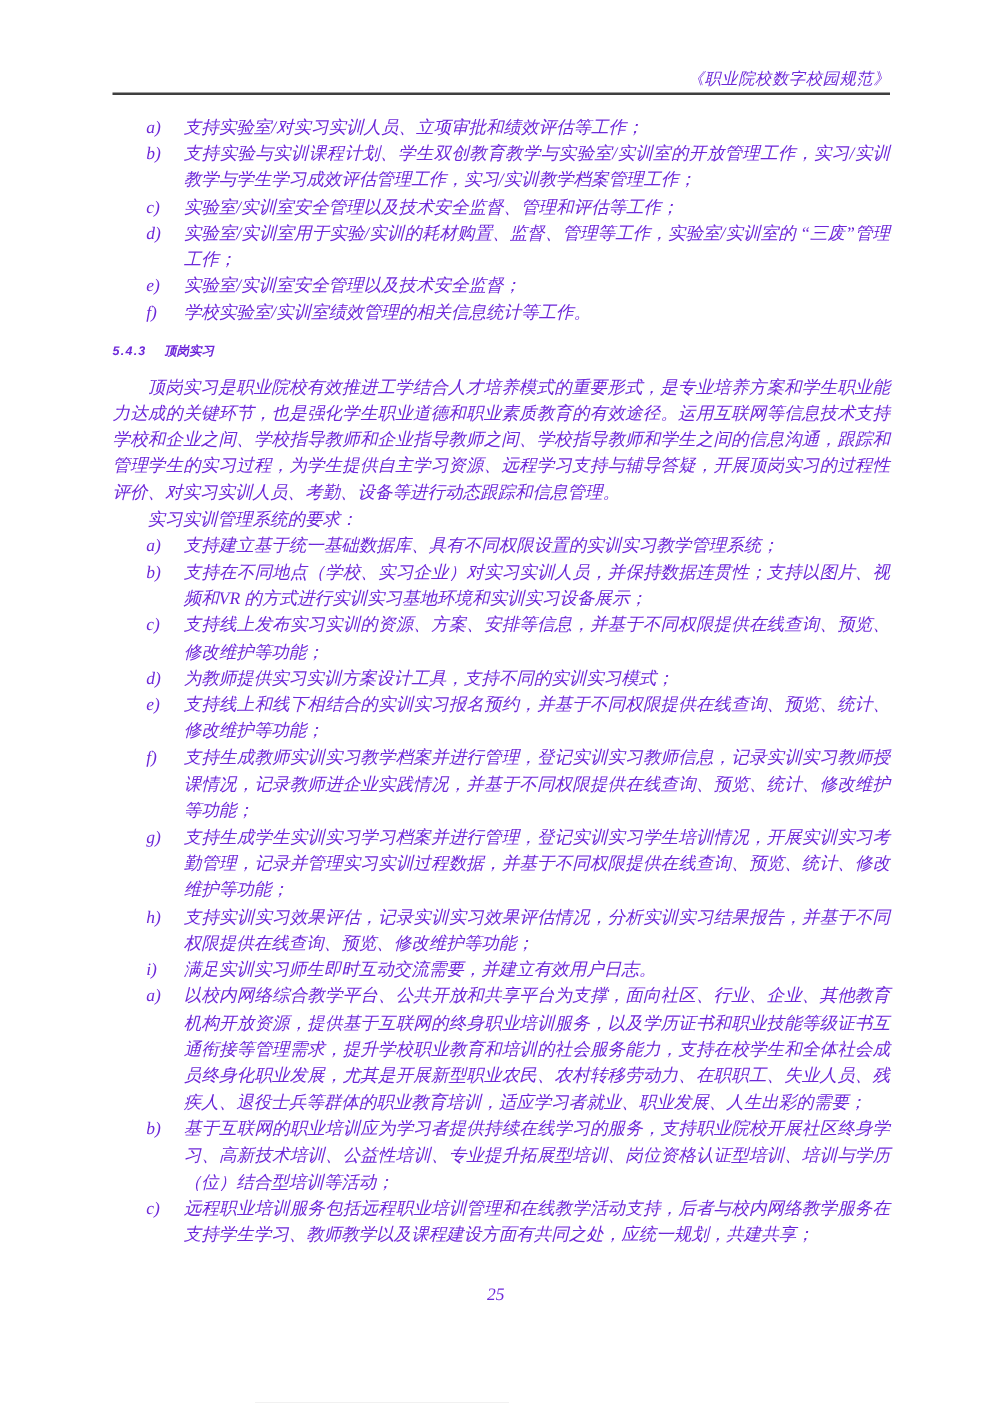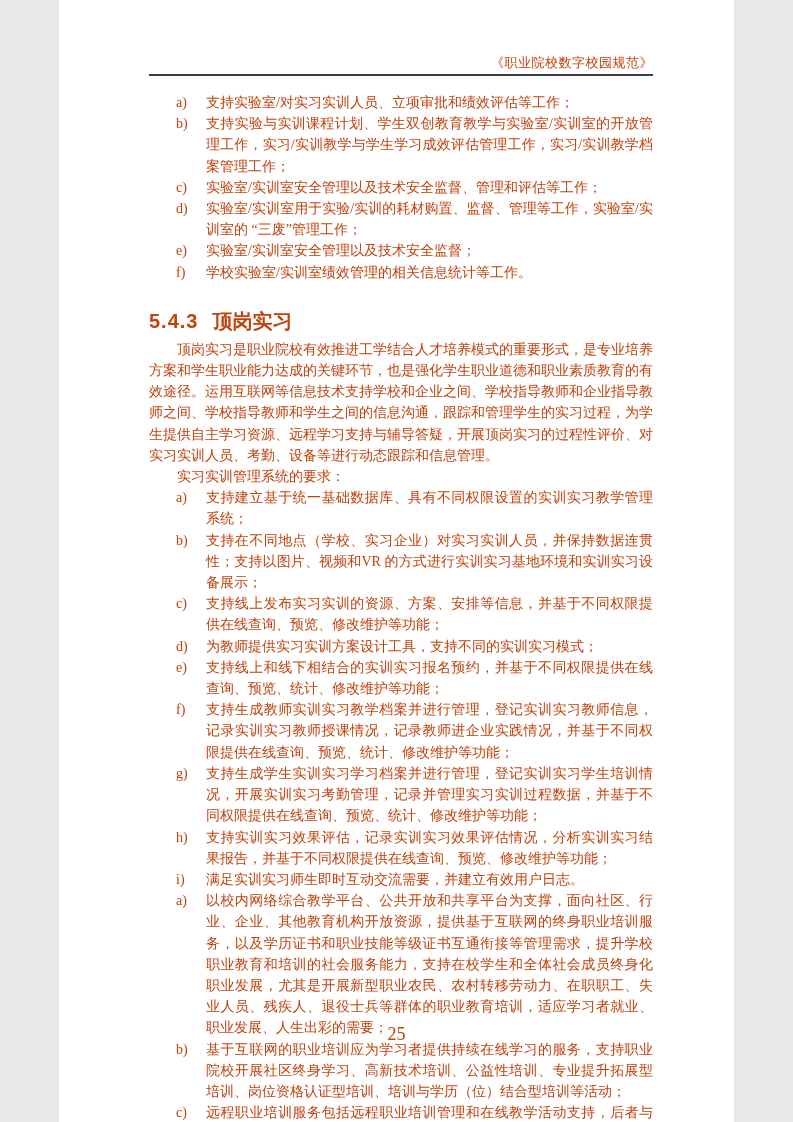--- a/index.html
+++ b/index.html
@@ -1,24 +1,25 @@
 <!DOCTYPE html>
 <html><head>
 <meta charset="utf-8">
 <style>
   html, body { margin: 0; padding: 0; background: #e8e8e8; }
   .page {
     position: relative;
-    width: 675px;
+    width: 793px;
     height: 1122px;
     margin: 0 auto;
     background: #ffffff;
     font-family: "Liberation Serif", serif;
-    color: #c2410c;
+    color: #6d28d9;
     overflow: hidden;
+    font-style: italic;
   }
   .content {
     position: absolute;
     left: 90px;
     right: 81px;
     top: 54px;
   }
   .running-head {
     text-align: right;
     font-size: 13px;
@@ -29,40 +30,40 @@
   }
   .body-text { margin-top: 16px; font-size: 14px; line-height: 21.2px; }
 
   .item { display: flex; align-items: flex-start; }
   .item-label { flex: 0 0 30px; margin-left: 27px; }
   .item-text { flex: 1; text-align: justify; }
 
   .section-heading {
     font-family: "Liberation Sans", sans-serif;
     font-weight: bold;
-    font-size: 20px;
+    font-size: 10px;
     line-height: 20px;
-    margin: 28px 0 8px 0;
+    margin: 10px 0 8px 0;
   }
   .section-heading .sec-num { letter-spacing: 1px; margin-right: 14px; }
 
   .para {
     text-align: justify;
     text-indent: 2em;
     margin: 0;
   }
   .lead-line { text-indent: 2em; }
 
   .page-number {
     position: absolute;
     bottom: 77px;
     left: 0;
     right: 0;
     text-align: center;
-    font-size: 18px;
+    font-size: 14px;
     margin-top: 48px;
   }
 </style>
 </head>
 <body>
 
 <div class="page">
   <div class="content">
 
     <div class="running-head">《职业院校数字校园规范》</div>

